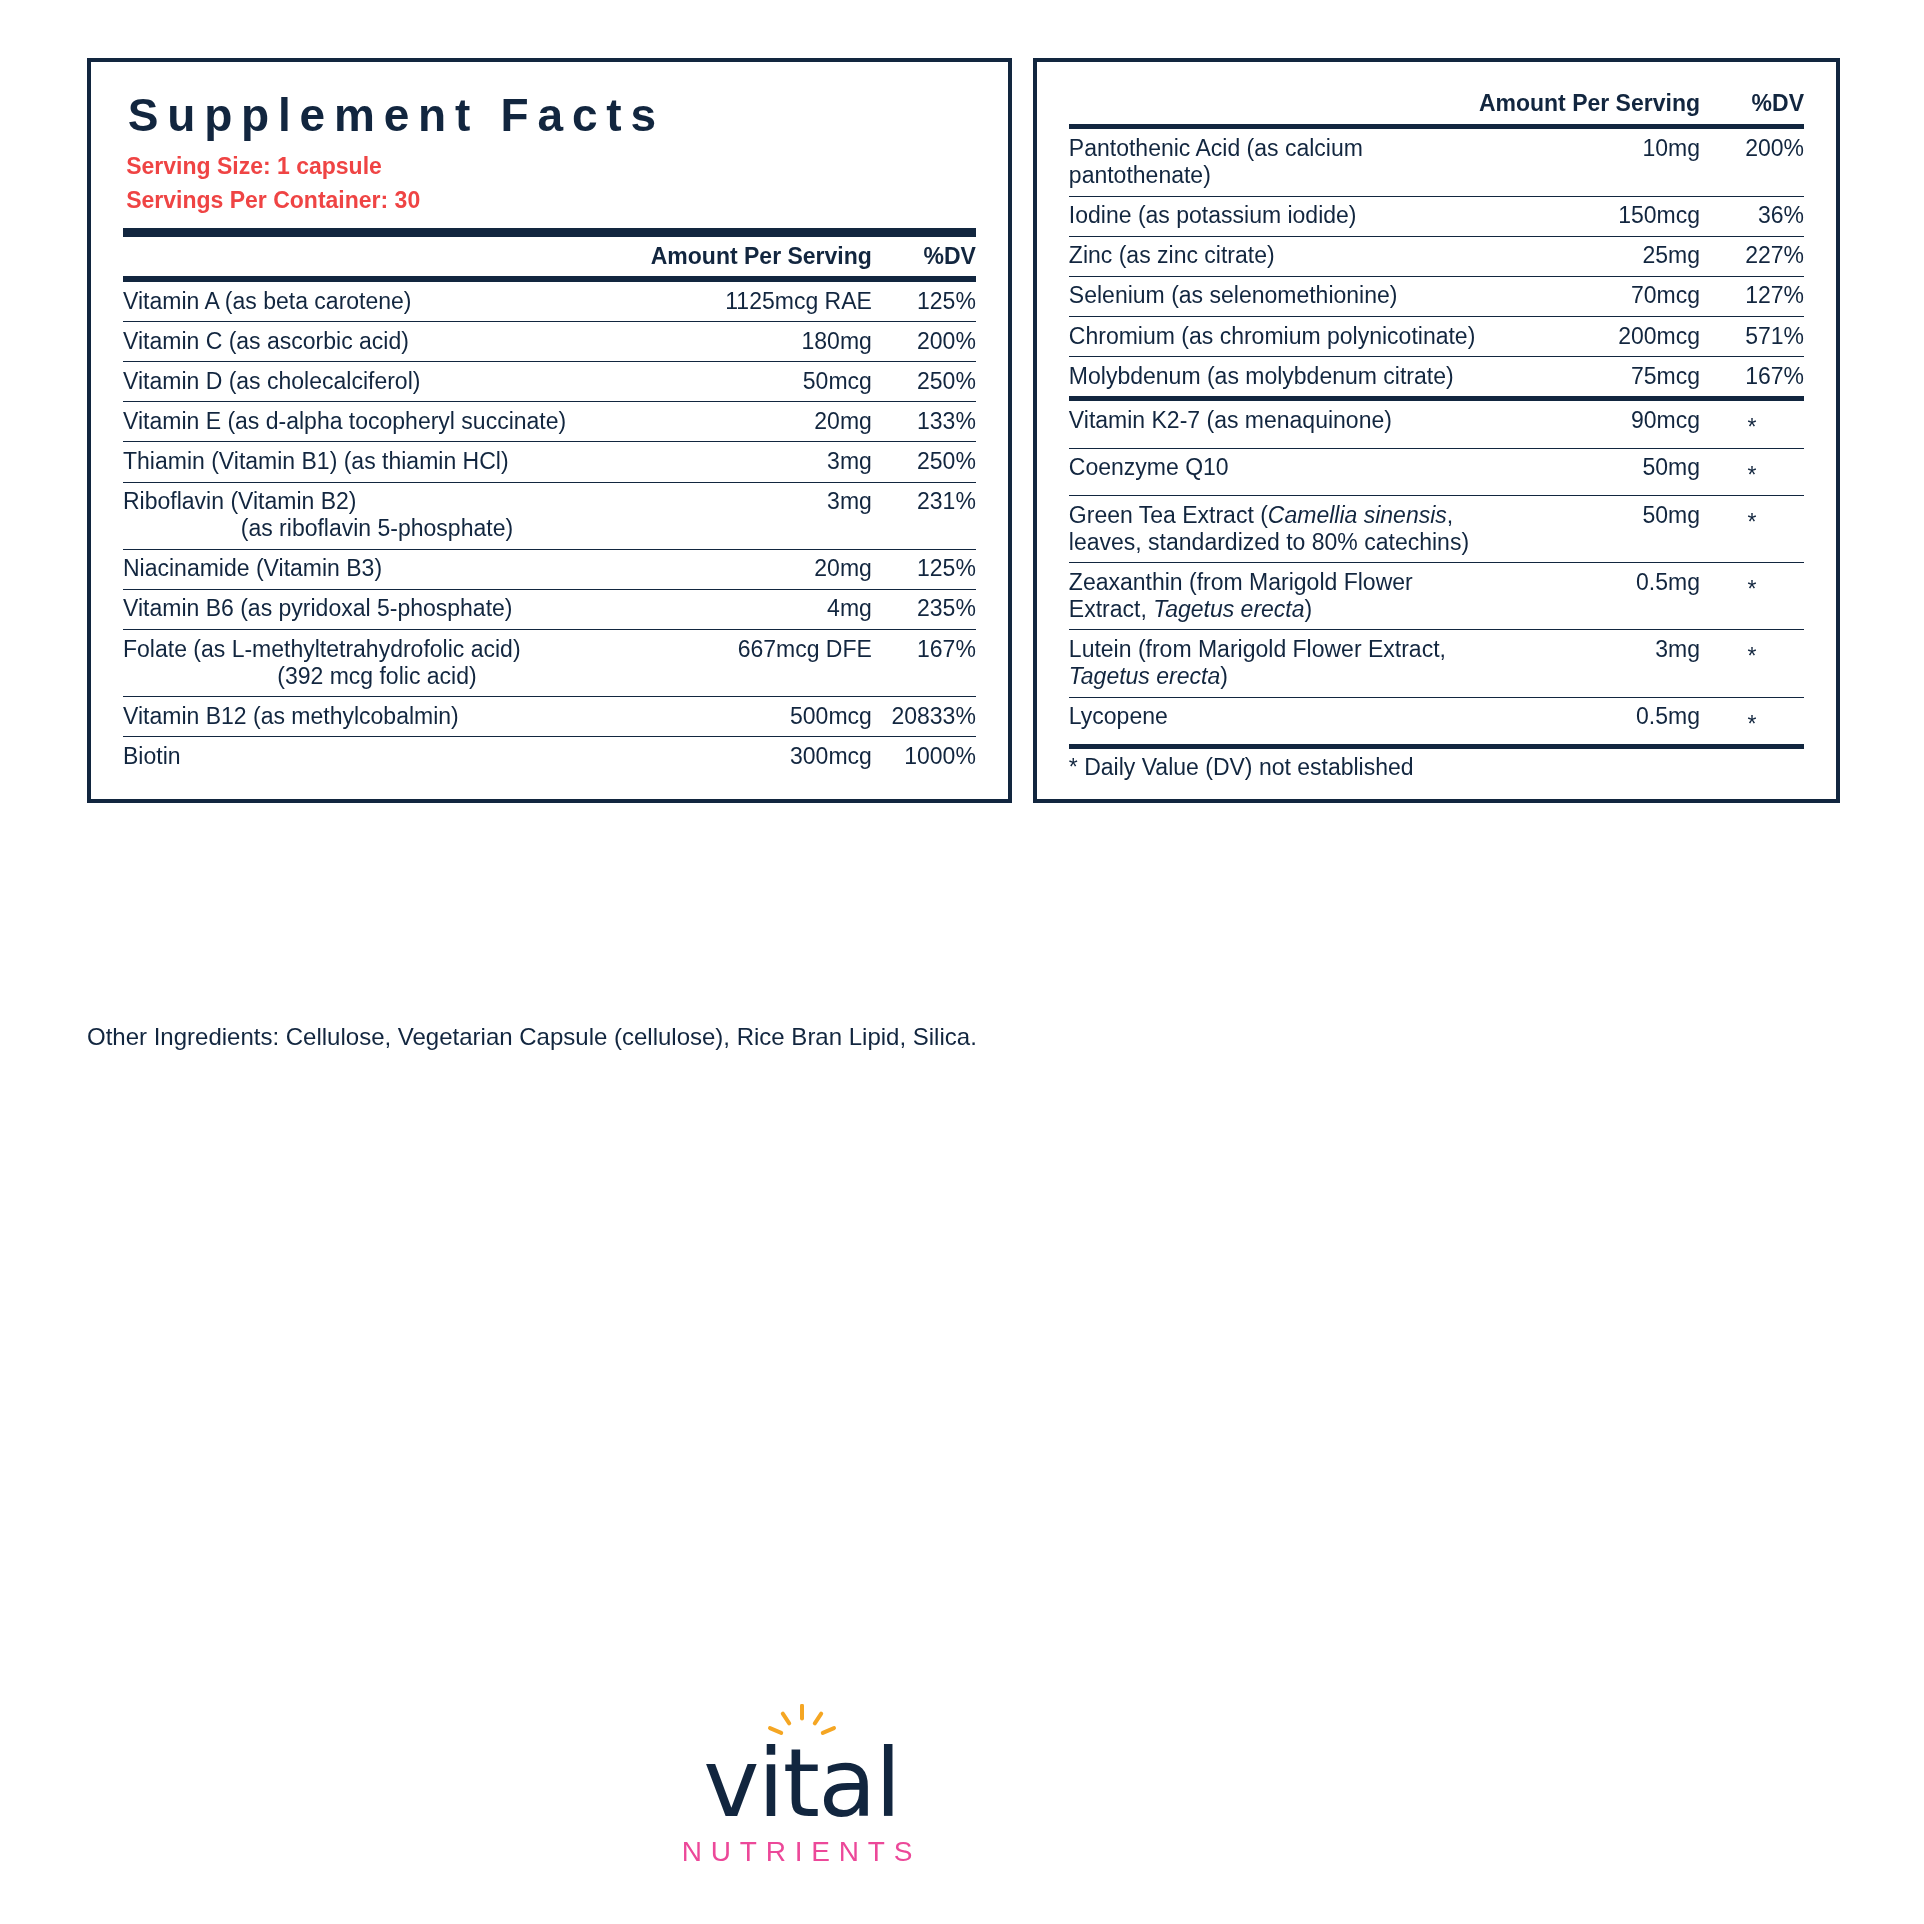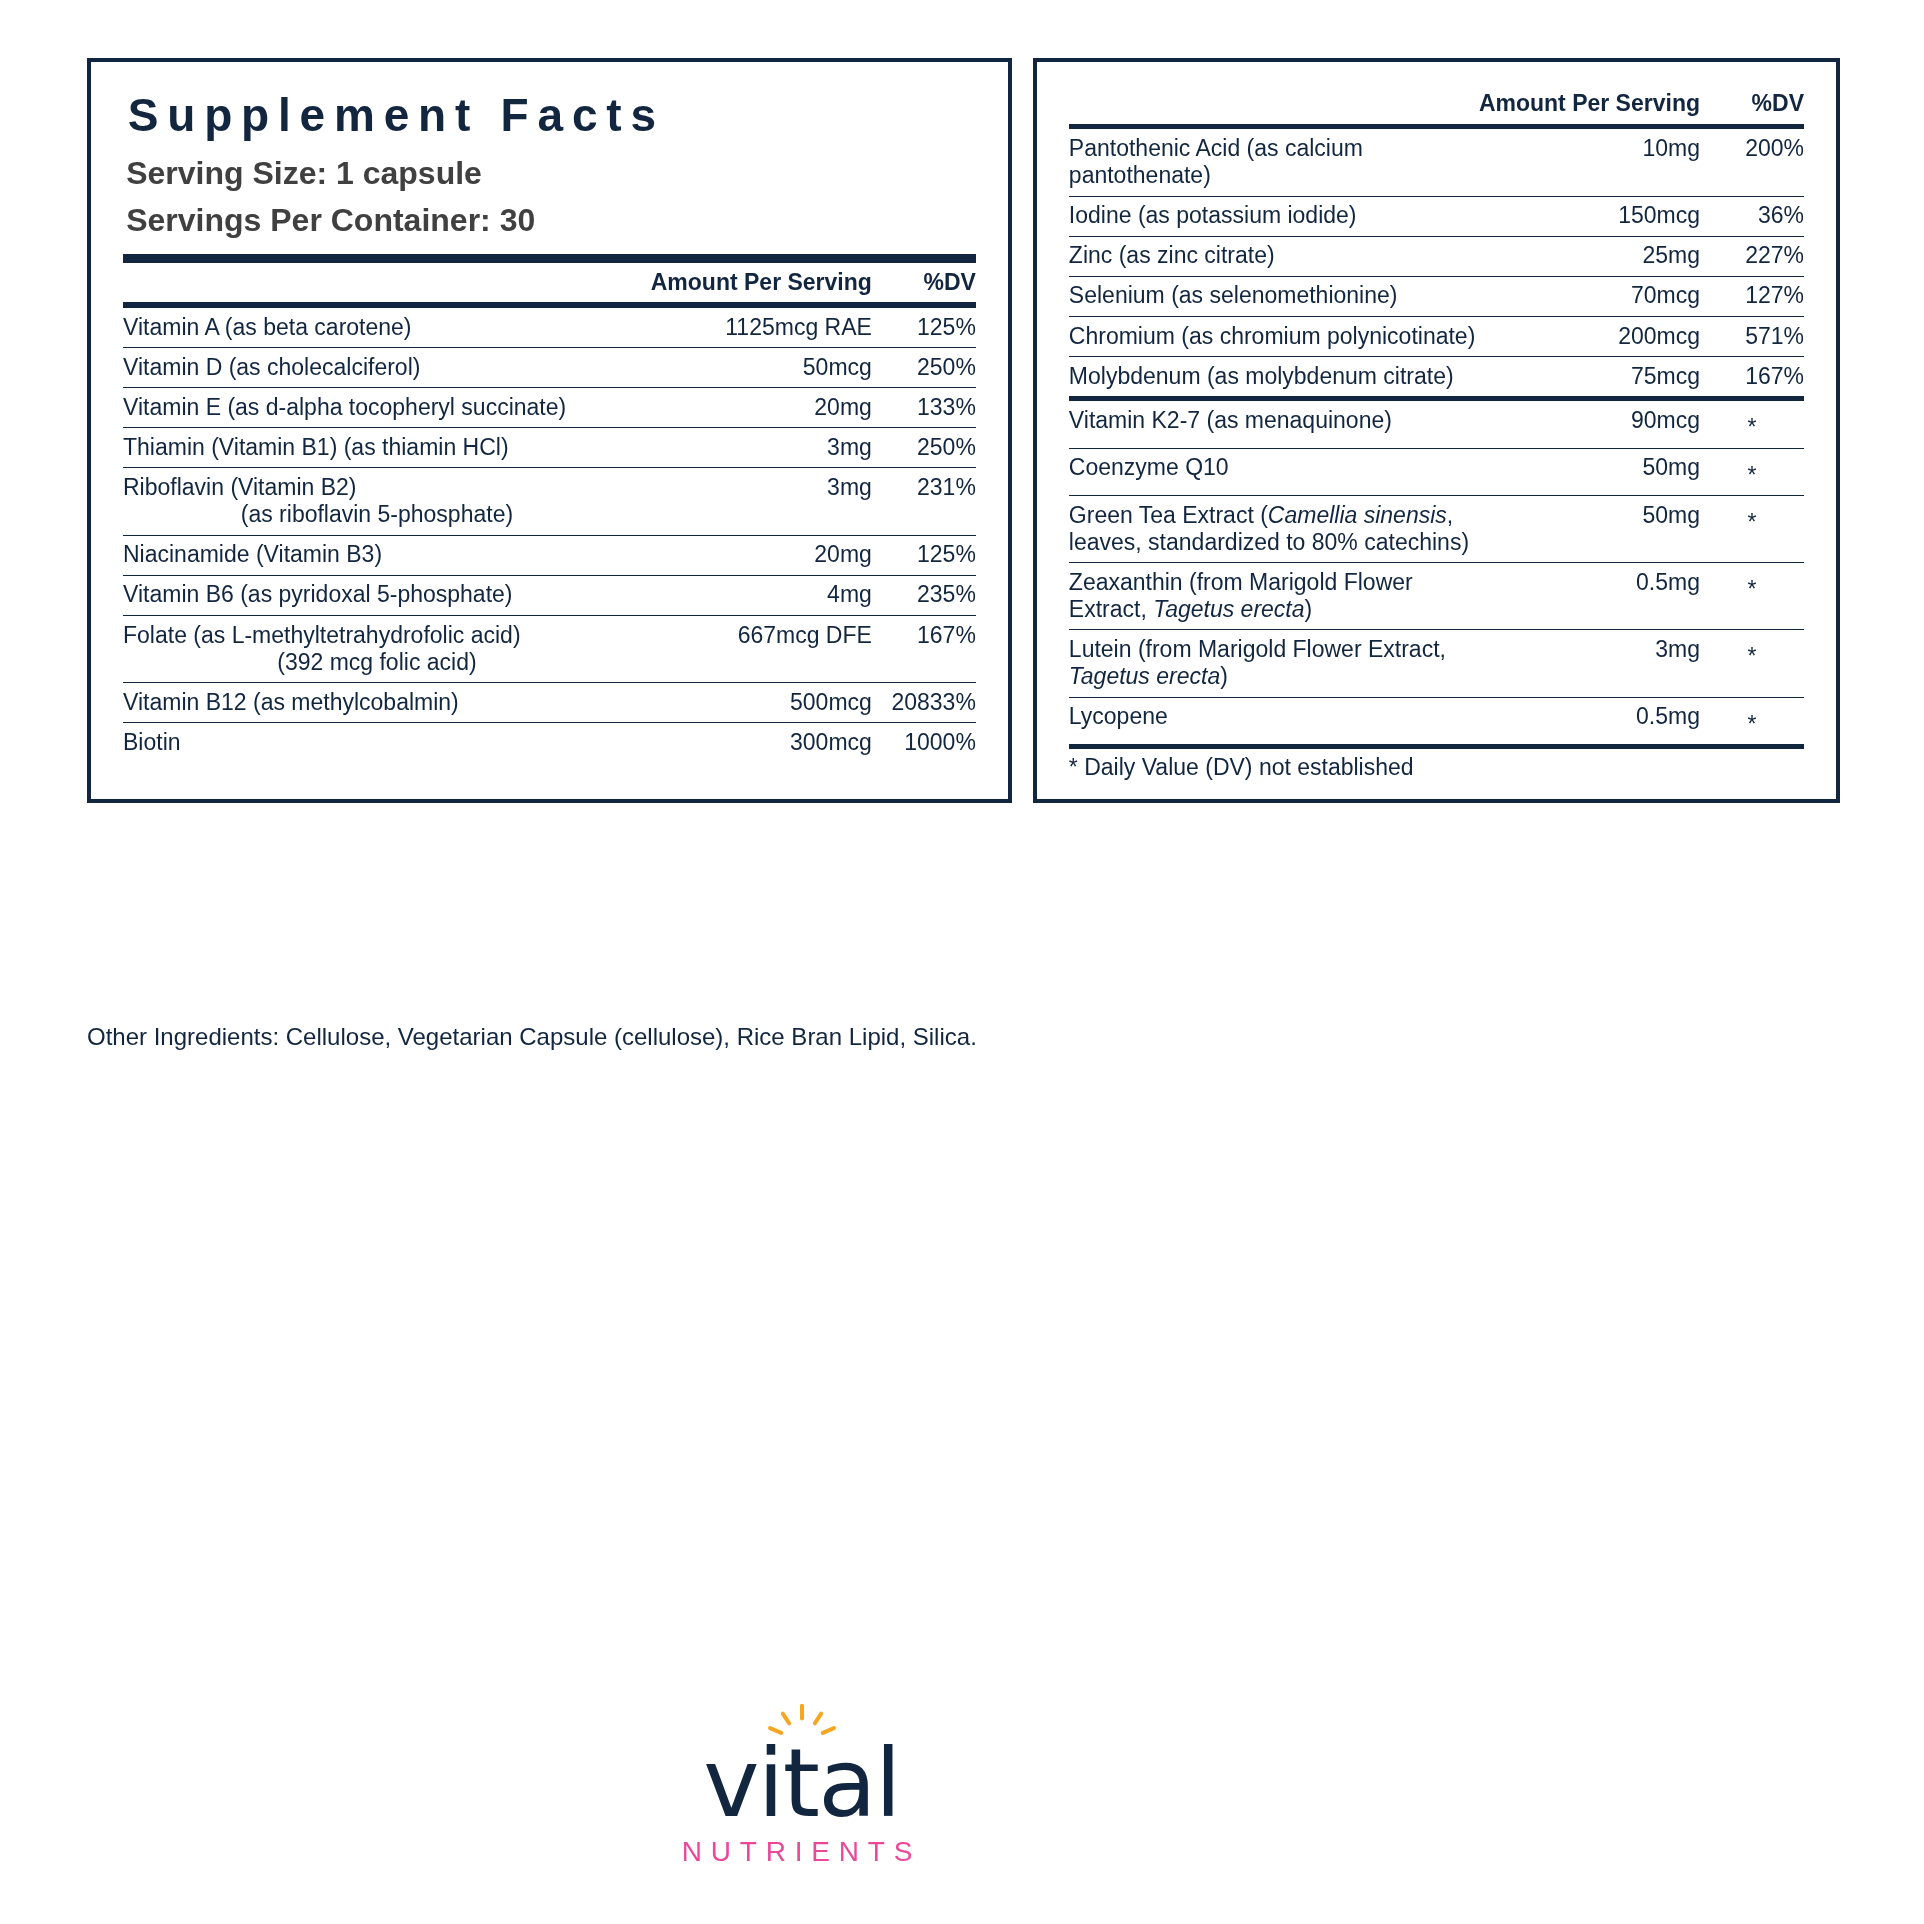--- a/index.html
+++ b/index.html
@@ -35,23 +35,23 @@
 
   .sf-title {
     font-size: 46px;
     font-weight: 700;
     letter-spacing: 8.8px;
     color: #12263f;
     line-height: 1.05;
     margin: 6.4px 0 11.2px 4.8px;
   }
   .serving-line {
-    font-size: 32px;
+    font-size: 23px;
     font-weight: 700;
-    color: #404040;
+    color: #ef4444;
     line-height: 1.45;
     margin-left: 3.2px;
   }
 
   .rule-thick {
     height: 8.8px;
     background: #12263f;
     margin: 11.2px 0 0 0;
   }
   .rule-med {
@@ -155,20 +155,25 @@
         <td colspan="3" style="padding:0;border-bottom:none;">
           <div class="rule-med"></div>
         </td>
       </tr>
       </tbody>
         <tbody id="left-body">
           <tr>
             <td class="name">Vitamin A (as beta carotene)</td>
             <td class="amt amt-col-l">1125mcg RAE</td>
             <td class="dv ">125%</td>
+          </tr>
+          <tr>
+            <td class="name">Vitamin C (as ascorbic acid)</td>
+            <td class="amt amt-col-l">180mg</td>
+            <td class="dv ">200%</td>
           </tr>
           <tr>
             <td class="name">Vitamin D (as cholecalciferol)</td>
             <td class="amt amt-col-l">50mcg</td>
             <td class="dv ">250%</td>
           </tr>
           <tr>
             <td class="name">Vitamin E (as d-alpha tocopheryl succinate)</td>
             <td class="amt amt-col-l">20mg</td>
             <td class="dv ">133%</td>

